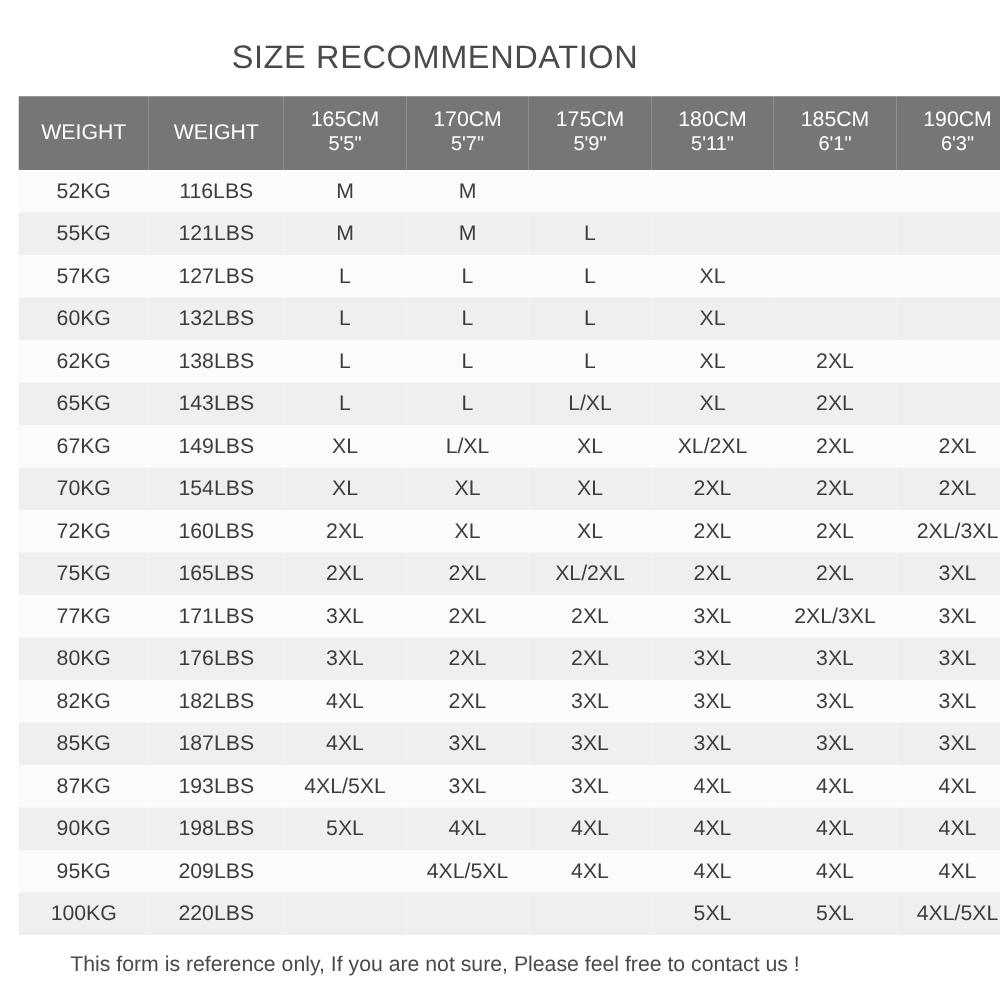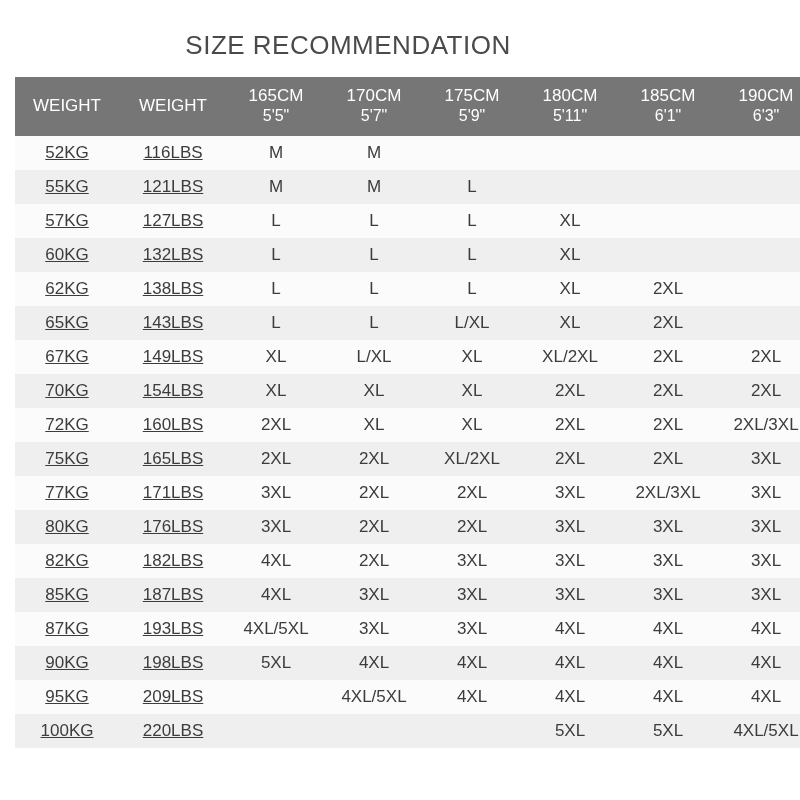--- a/index.html
+++ b/index.html
@@ -75,21 +75,20 @@
     height: 18px;
   }
   table.size-table tr.odd td {
     background: #fbfbfb;
   }
   table.size-table tr.even td {
     background: #efefef;
   }
   td.wcol {
     color: #3c3c3c;
-    text-decoration: underline;
   }
   .footer {
     text-align: center;
     font-size: 17px;
     color: #4a4a4a;
     padding-top: 14px;
   }
   .hdr-col0 { width: 100px; }
   .hdr-col1 { width: 104px; }
   .hdr-rest { width: 94px; margin-top: 35px; }
@@ -315,14 +314,15 @@
           <td></td>
           <td></td>
           <td></td>
           <td>5XL</td>
           <td>5XL</td>
           <td>4XL/5XL</td>
         </tr>
       </tbody>
   </table>
 
+  <div class="footer">This form is reference only, If you are not sure, Please feel free to contact us !</div>
 
 </div>
 
 </body></html>

